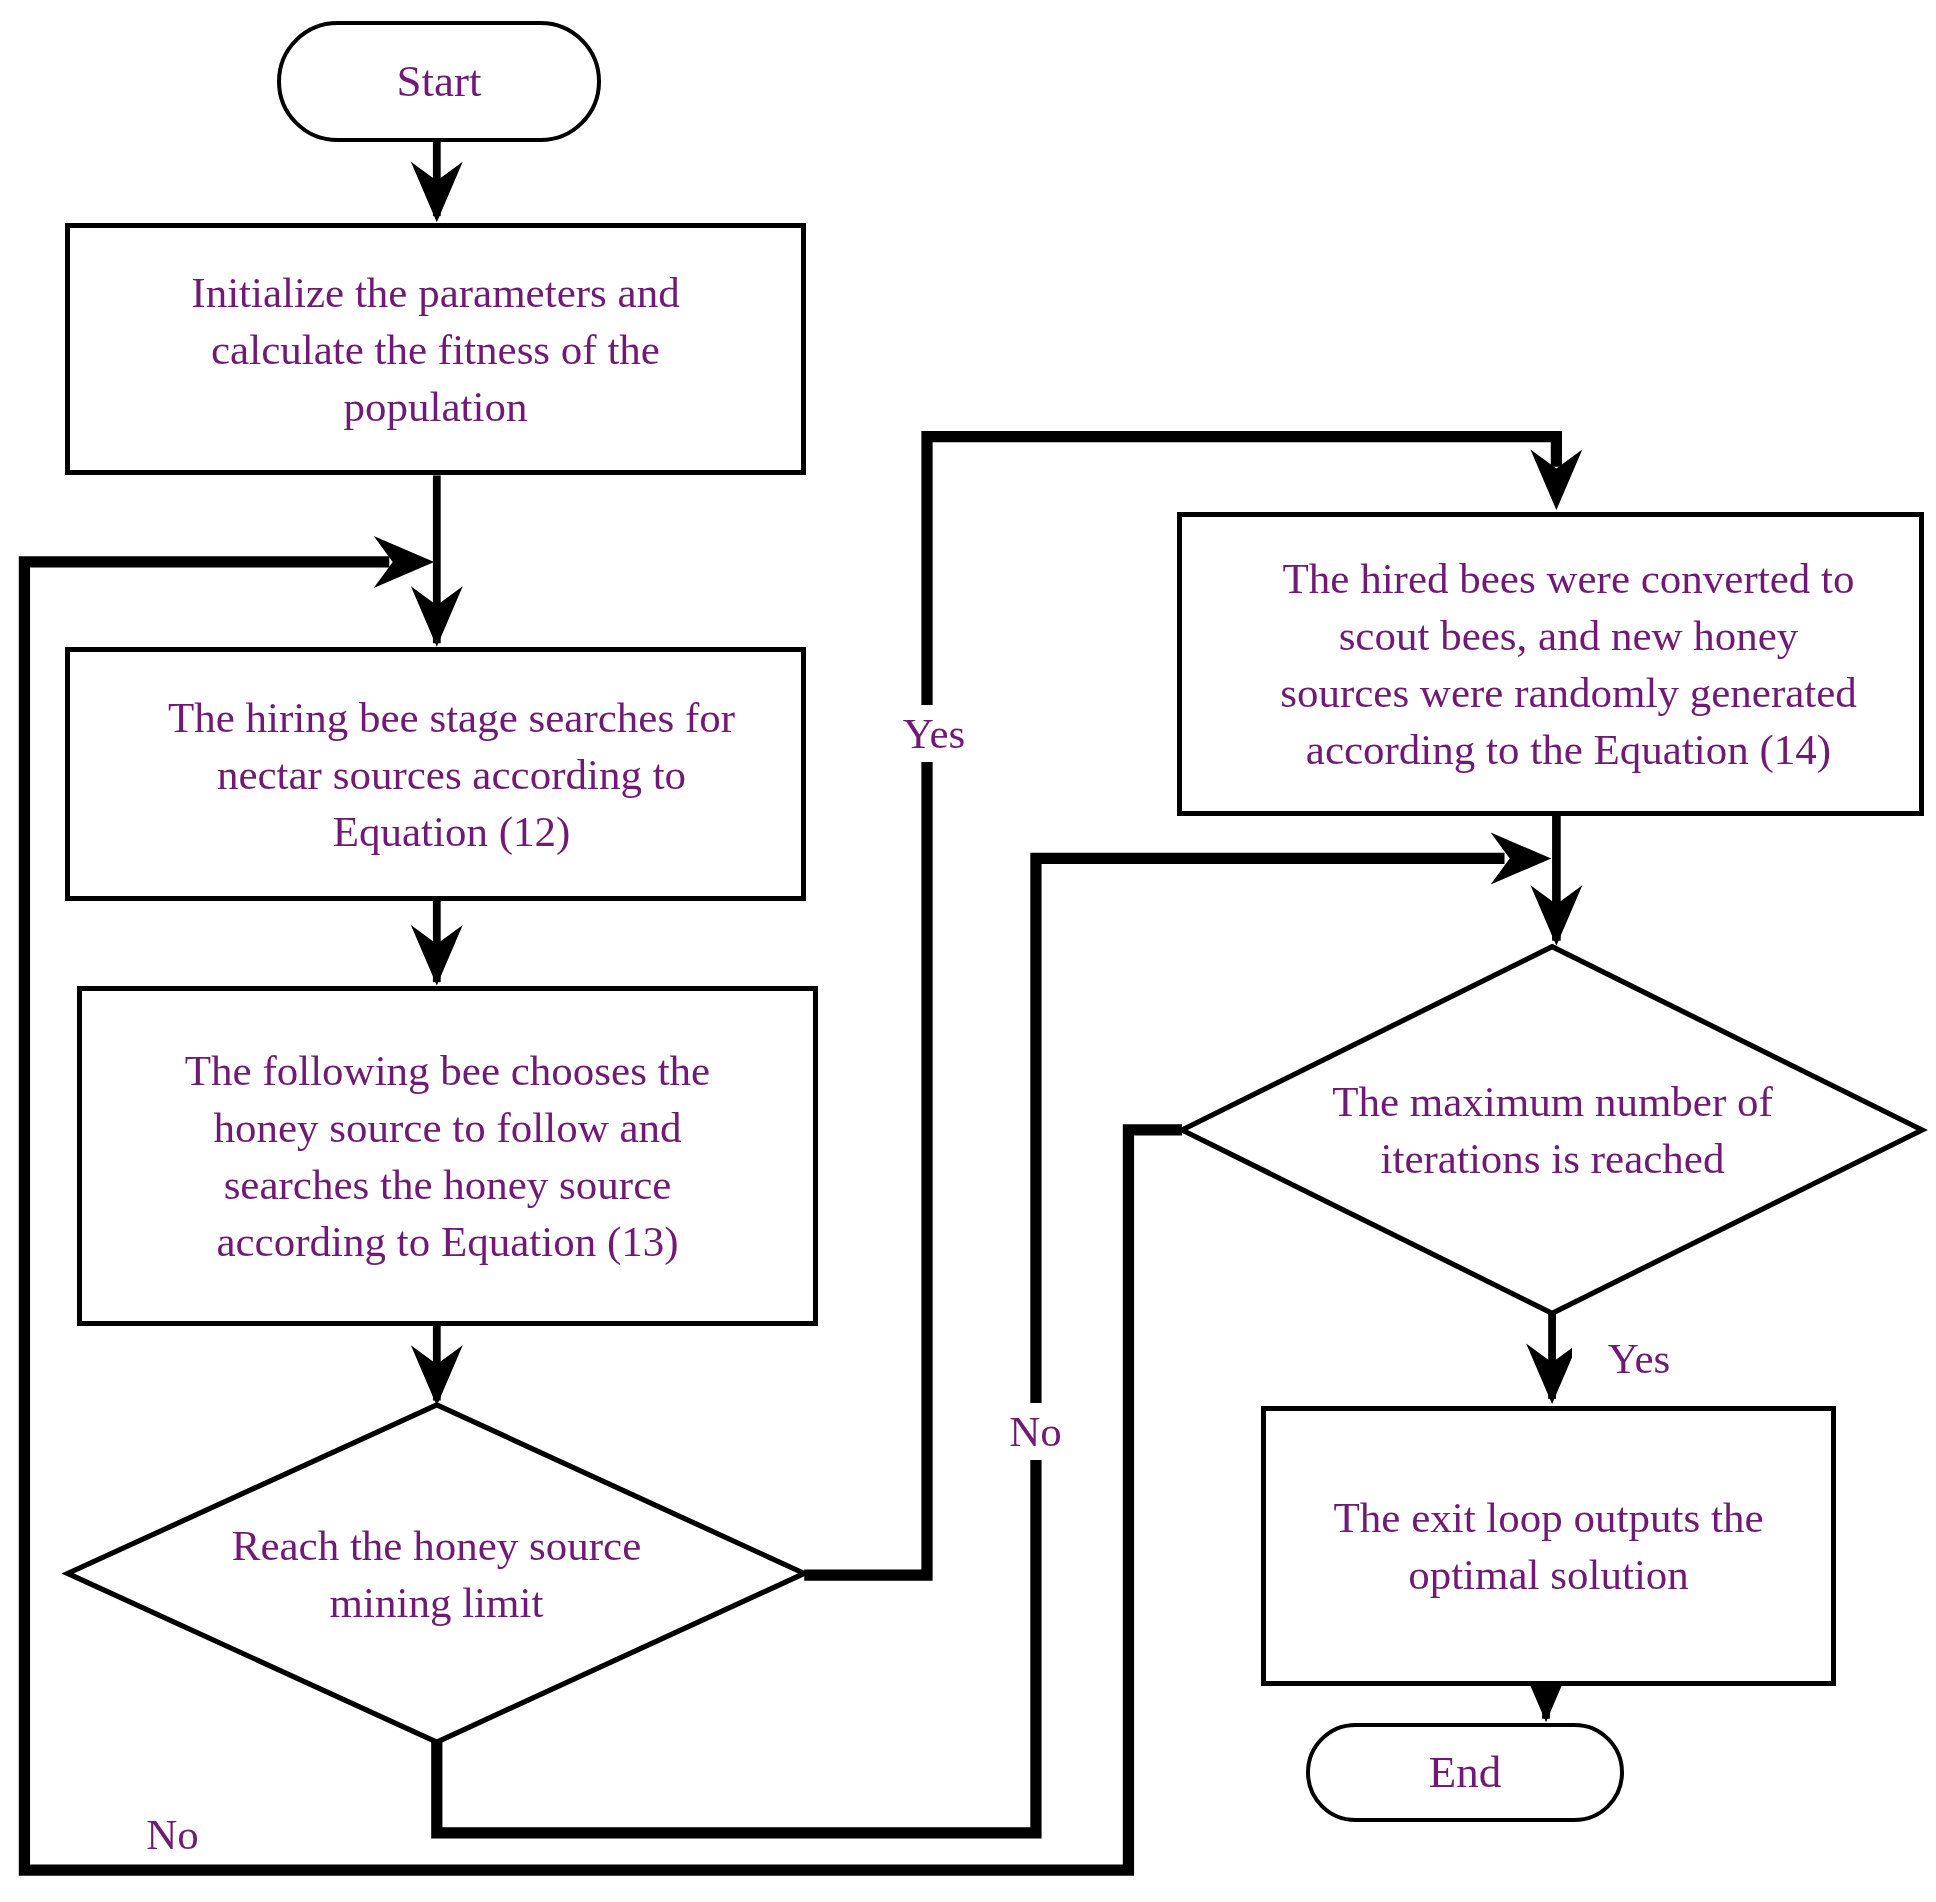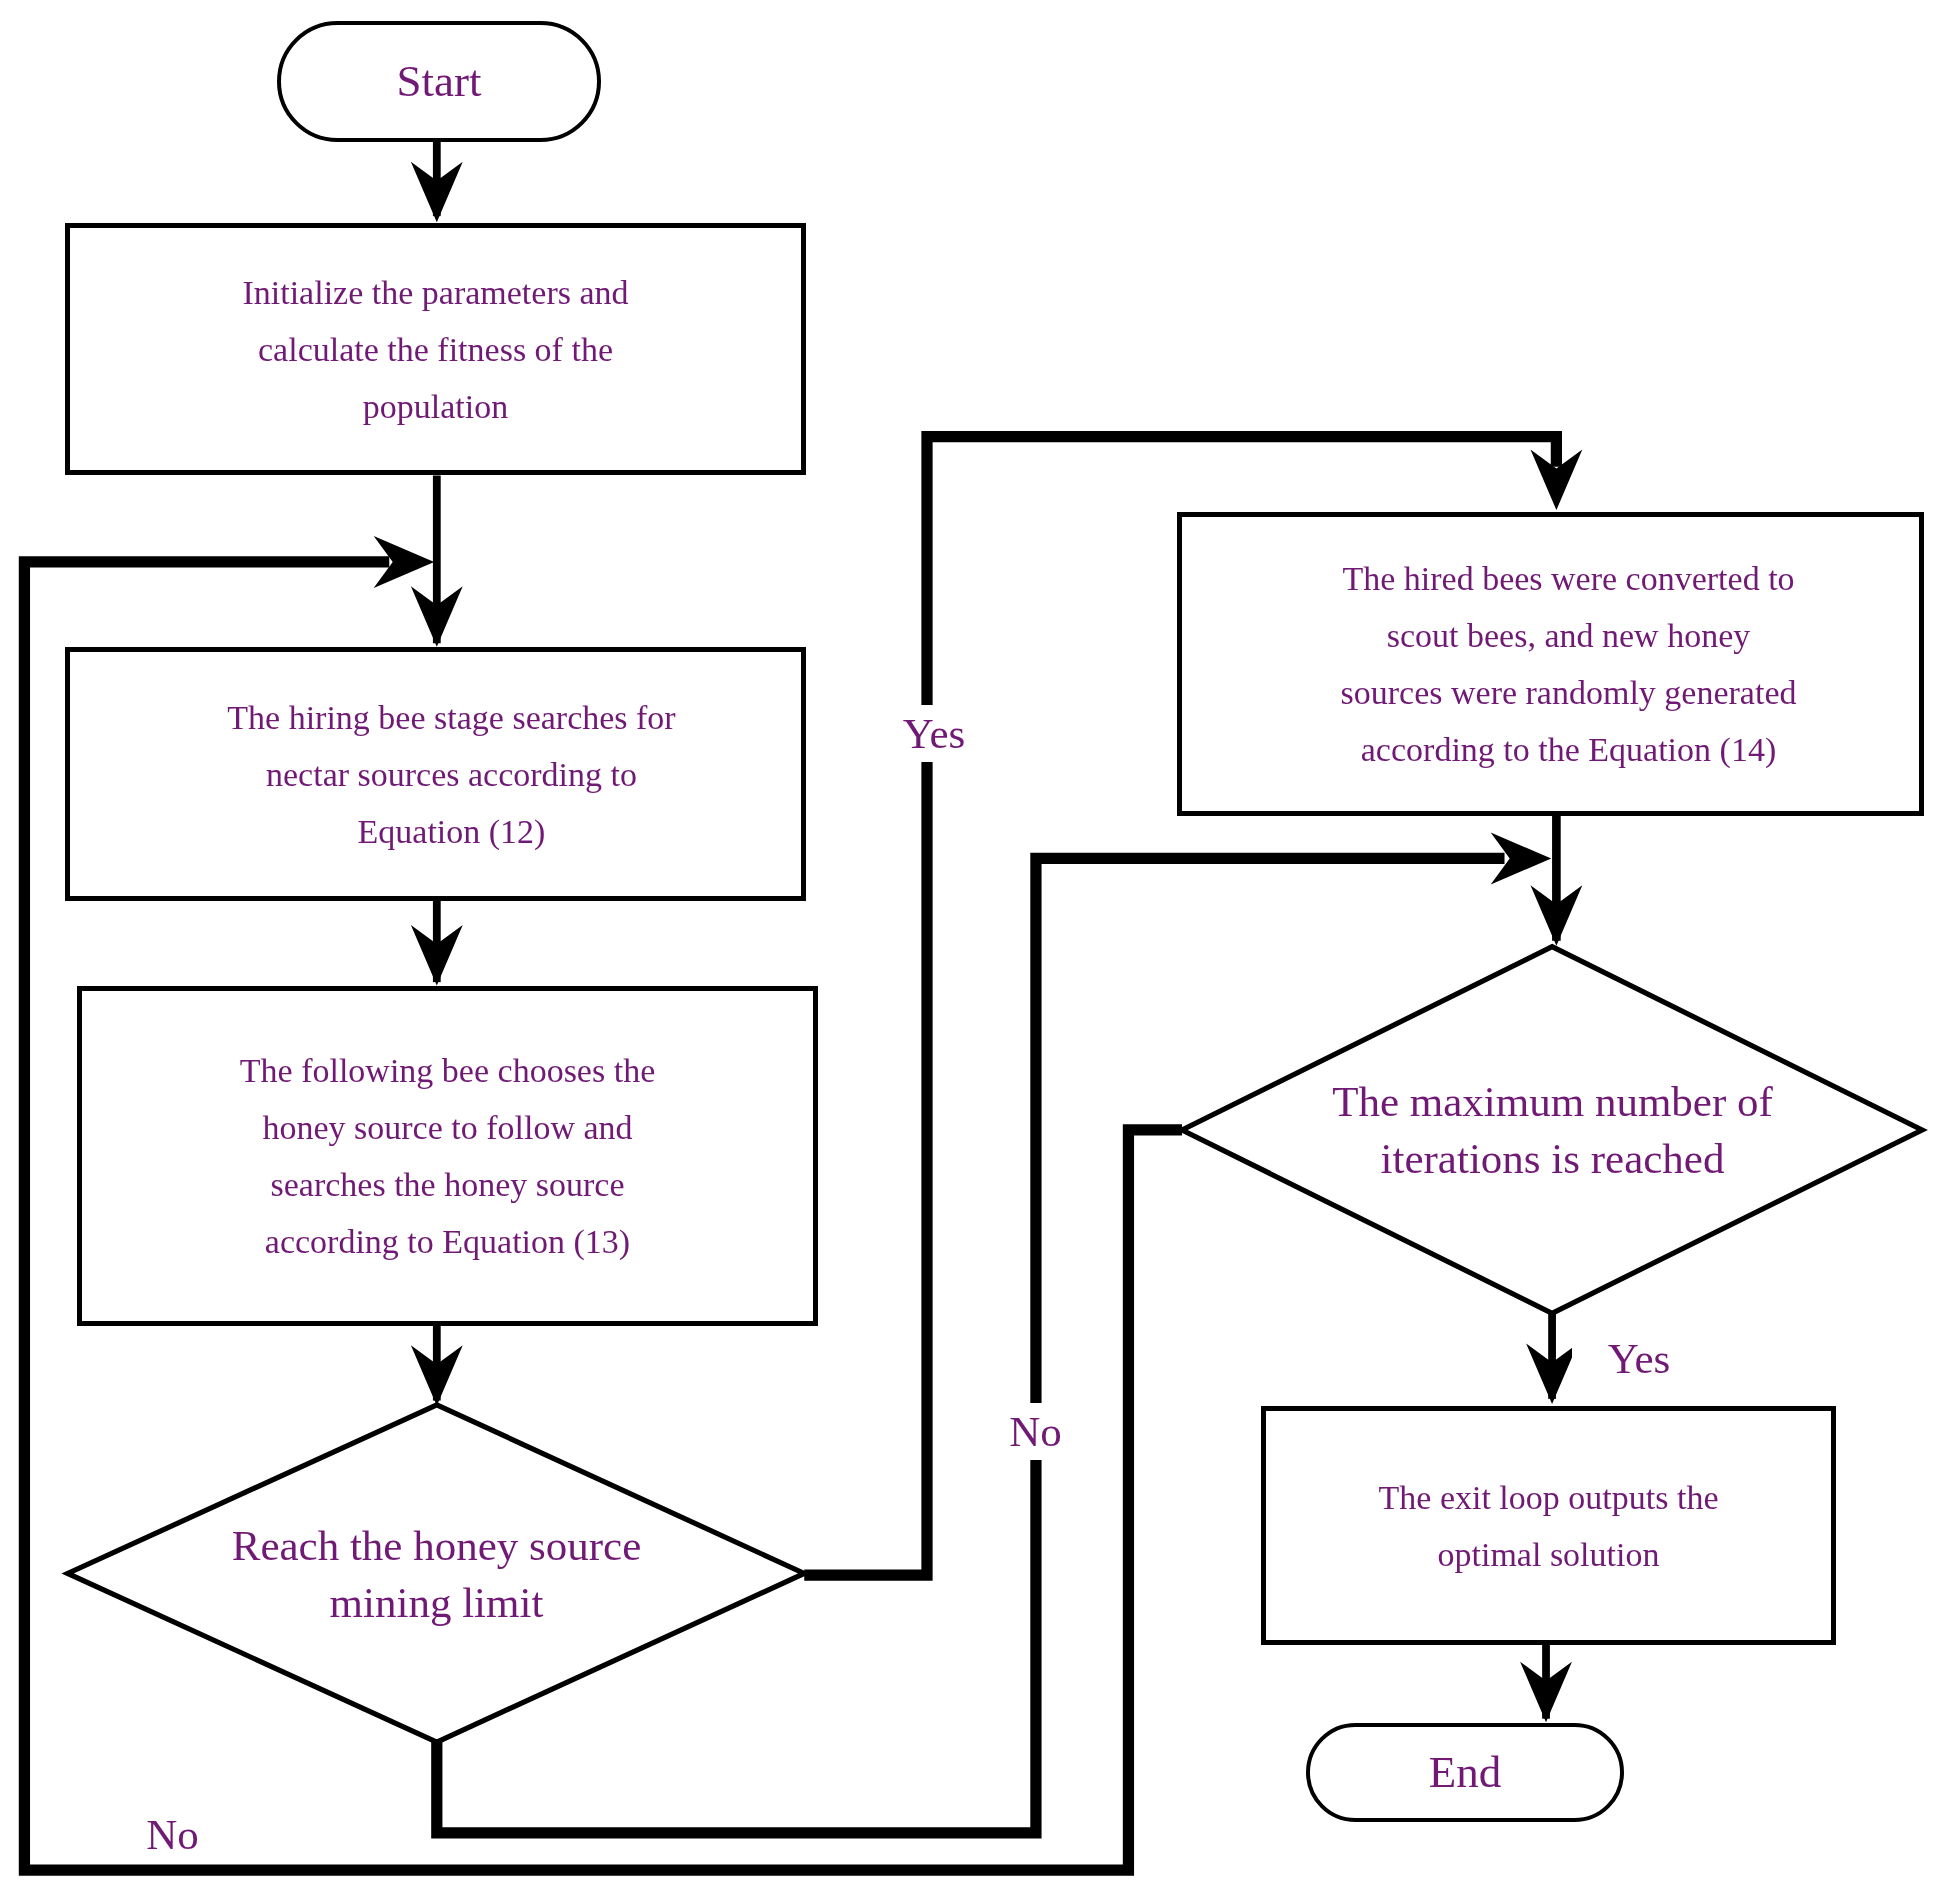--- a/index.html
+++ b/index.html
@@ -20,21 +20,21 @@
   .node {
     position: absolute;
     box-sizing: border-box;
     background: #ffffff;
     border: 5.2px solid #000000;
     display: flex;
     flex-direction: column;
     align-items: center;
     justify-content: center;
     text-align: center;
-    font-size: 34px;
+    font-size: 43px;
     line-height: 57px;
   }
   .node .tline { display: block; white-space: nowrap; }
   .terminator {
     border-radius: 69px;
     border-width: 4.3px;
     font-size: 45px;
   }
   .dtext {
     position: absolute;
@@ -126,21 +126,21 @@
     <span class="tline">scout bees, and new honey</span>
     <span class="tline">sources were randomly generated</span>
     <span class="tline">according to the Equation (14)</span>
   </div>
 
   <div class="dtext" style="left:1293px; top:1039px; width:519px; height:182px;">
     <span class="tline">The maximum number of</span>
     <span class="tline">iterations is reached</span>
   </div>
 
-  <div class="node" style="left:1261px; top:1406px; width:575px; height:239px;">
+  <div class="node" style="left:1261px; top:1406px; width:575px; height:280px;">
     <span class="tline">The exit loop outputs the</span>
     <span class="tline">optimal solution</span>
   </div>
 
   <div class="node terminator" style="left:1306px; top:1723px; width:318px; height:99px;">
     <span class="tline">End</span>
   </div>
 
   <div class="edge-label" style="left:867px; top:705px; width:134px; height:57px;">Yes</div>
 

